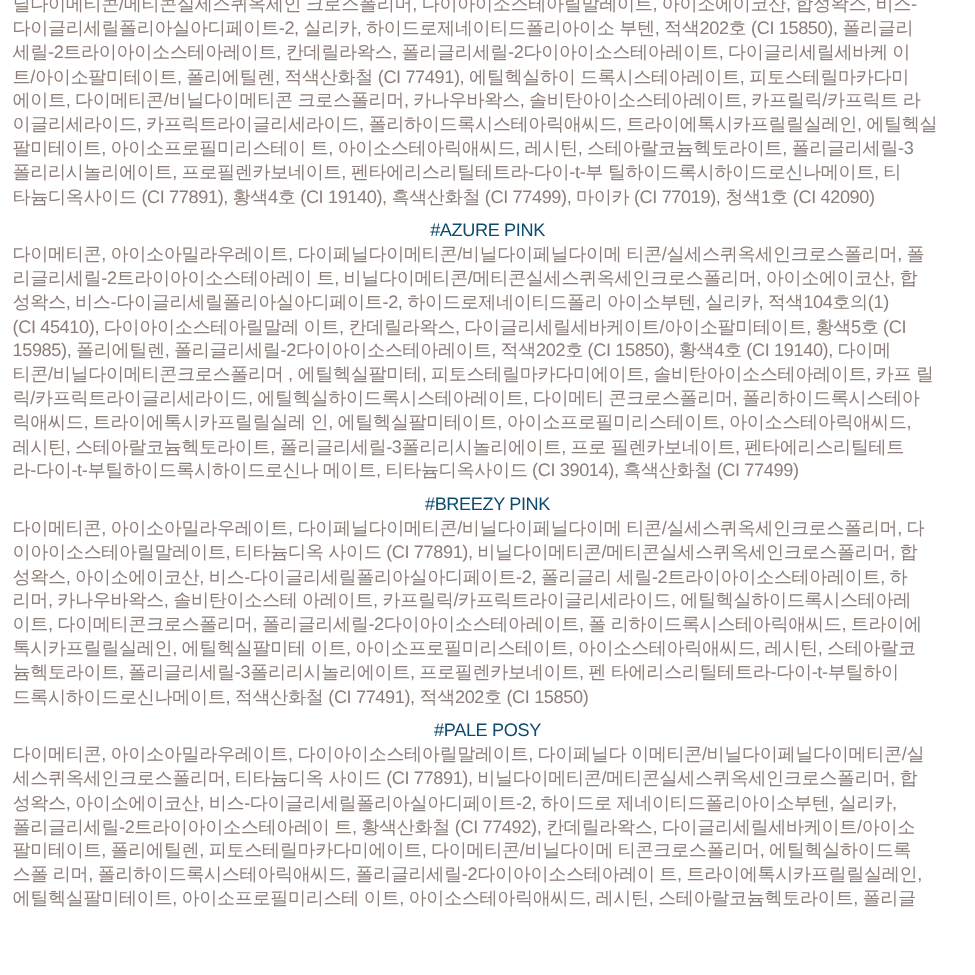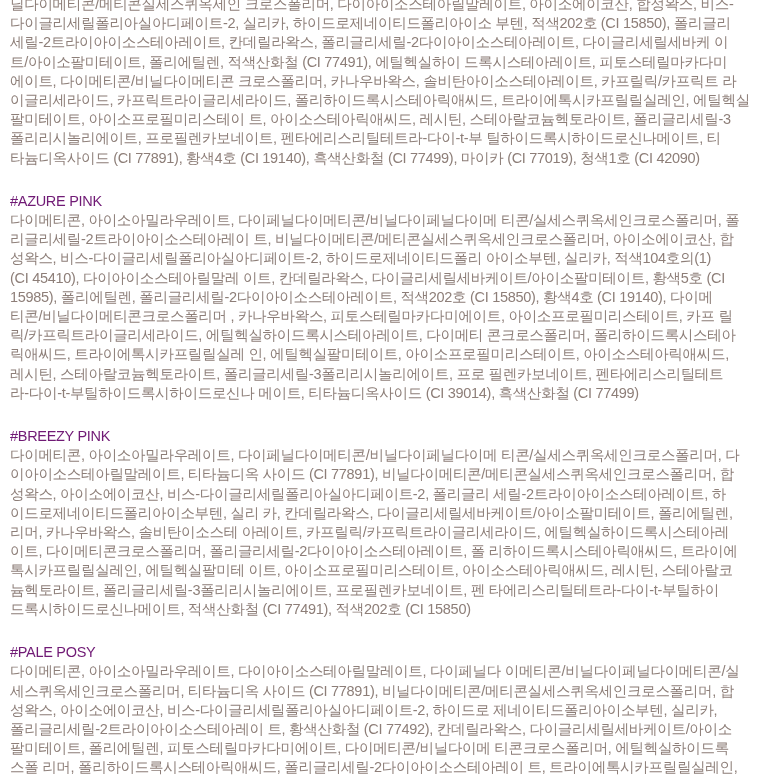--- a/index.html
+++ b/index.html
@@ -25,25 +25,26 @@
     overflow: hidden;
   }
   .block {
     margin: 0;
   }
   .line {
     white-space: nowrap;
     overflow: hidden;
   }
   .shade-heading {
-    margin: 24px 0 0 0;
+    margin: 8px 0 0 0;
     font-size: 14.5px;
     line-height: 19.2px;
     font-weight: 400;
-    color: #701a75;
+    color: #0c4a6e;
+    text-align: center;
   }
 </style>
 </head>
 <body>
 
 <main class="doc">
   <section class="block" id="intro-block">
       <div class="line">닐다이메티콘/메티콘실세스퀴옥세인 크로스폴리머, 다이아이소스테아릴말레이트, 아이소에이코산, 합성왁스, 비스-</div>
       <div class="line">다이글리세릴폴리아실아디페이트-2, 실리카, 하이드로제네이티드폴리아이소 부텐, 적색202호 (CI 15850), 폴리글리</div>
       <div class="line">세릴-2트라이아이소스테아레이트, 칸데릴라왁스, 폴리글리세릴-2다이아이소스테아레이트, 다이글리세릴세바케 이</div>
@@ -55,32 +56,31 @@
       <div class="line">타늄디옥사이드 (CI 77891), 황색4호 (CI 19140), 흑색산화철 (CI 77499), 마이카 (CI 77019), 청색1호 (CI 42090)</div>
     </section>
   <div id="shade-sections">
       <section class="block">
         <h2 class="shade-heading">#AZURE PINK</h2>
         <div class="line">다이메티콘, 아이소아밀라우레이트, 다이페닐다이메티콘/비닐다이페닐다이메 티콘/실세스퀴옥세인크로스폴리머, 폴</div>
         <div class="line">리글리세릴-2트라이아이소스테아레이 트, 비닐다이메티콘/메티콘실세스퀴옥세인크로스폴리머, 아이소에이코산, 합</div>
         <div class="line">성왁스, 비스-다이글리세릴폴리아실아디페이트-2, 하이드로제네이티드폴리 아이소부텐, 실리카, 적색104호의(1)</div>
         <div class="line">(CI 45410), 다이아이소스테아릴말레 이트, 칸데릴라왁스, 다이글리세릴세바케이트/아이소팔미테이트, 황색5호 (CI</div>
         <div class="line">15985), 폴리에틸렌, 폴리글리세릴-2다이아이소스테아레이트, 적색202호 (CI 15850), 황색4호 (CI 19140), 다이메</div>
-        <div class="line">티콘/비닐다이메티콘크로스폴리머 , 카나우바왁스, 피토스테릴마카다미에이트, 아이소프로필미리스테이트, 카프 릴</div>
+        <div class="line">티콘/비닐다이메티콘크로스폴리머 , 에틸헥실팔미테, 피토스테릴마카다미에이트, 솔비탄아이소스테아레이트, 카프 릴</div>
         <div class="line">릭/카프릭트라이글리세라이드, 에틸헥실하이드록시스테아레이트, 다이메티 콘크로스폴리머, 폴리하이드록시스테아</div>
         <div class="line">릭애씨드, 트라이에톡시카프릴릴실레 인, 에틸헥실팔미테이트, 아이소프로필미리스테이트, 아이소스테아릭애씨드,</div>
         <div class="line">레시틴, 스테아랄코늄헥토라이트, 폴리글리세릴-3폴리리시놀리에이트, 프로 필렌카보네이트, 펜타에리스리틸테트</div>
         <div class="line">라-다이-t-부틸하이드록시하이드로신나 메이트, 티타늄디옥사이드 (CI 39014), 흑색산화철 (CI 77499)</div>
       </section>
       <section class="block">
         <h2 class="shade-heading">#BREEZY PINK</h2>
         <div class="line">다이메티콘, 아이소아밀라우레이트, 다이페닐다이메티콘/비닐다이페닐다이메 티콘/실세스퀴옥세인크로스폴리머, 다</div>
         <div class="line">이아이소스테아릴말레이트, 티타늄디옥 사이드 (CI 77891), 비닐다이메티콘/메티콘실세스퀴옥세인크로스폴리머, 합</div>
         <div class="line">성왁스, 아이소에이코산, 비스-다이글리세릴폴리아실아디페이트-2, 폴리글리 세릴-2트라이아이소스테아레이트, 하</div>
-        <div class="line">이드로제네이티드폴리아이소부텐, 실리 카, 칸데릴라왁스, 다이글리세릴세바케이트/아이소팔미테이트, 폴리에틸렌,</div>
         <div class="line">리머, 카나우바왁스, 솔비탄이소스테 아레이트, 카프릴릭/카프릭트라이글리세라이드, 에틸헥실하이드록시스테아레</div>
         <div class="line">이트, 다이메티콘크로스폴리머, 폴리글리세릴-2다이아이소스테아레이트, 폴 리하이드록시스테아릭애씨드, 트라이에</div>
         <div class="line">톡시카프릴릴실레인, 에틸헥실팔미테 이트, 아이소프로필미리스테이트, 아이소스테아릭애씨드, 레시틴, 스테아랄코</div>
         <div class="line">늄헥토라이트, 폴리글리세릴-3폴리리시놀리에이트, 프로필렌카보네이트, 펜 타에리스리틸테트라-다이-t-부틸하이</div>
         <div class="line">드록시하이드로신나메이트, 적색산화철 (CI 77491), 적색202호 (CI 15850)</div>
       </section>
       <section class="block">
         <h2 class="shade-heading">#PALE POSY</h2>
         <div class="line">다이메티콘, 아이소아밀라우레이트, 다이아이소스테아릴말레이트, 다이페닐다 이메티콘/비닐다이페닐다이메티콘/실</div>
         <div class="line">세스퀴옥세인크로스폴리머, 티타늄디옥 사이드 (CI 77891), 비닐다이메티콘/메티콘실세스퀴옥세인크로스폴리머, 합</div>

